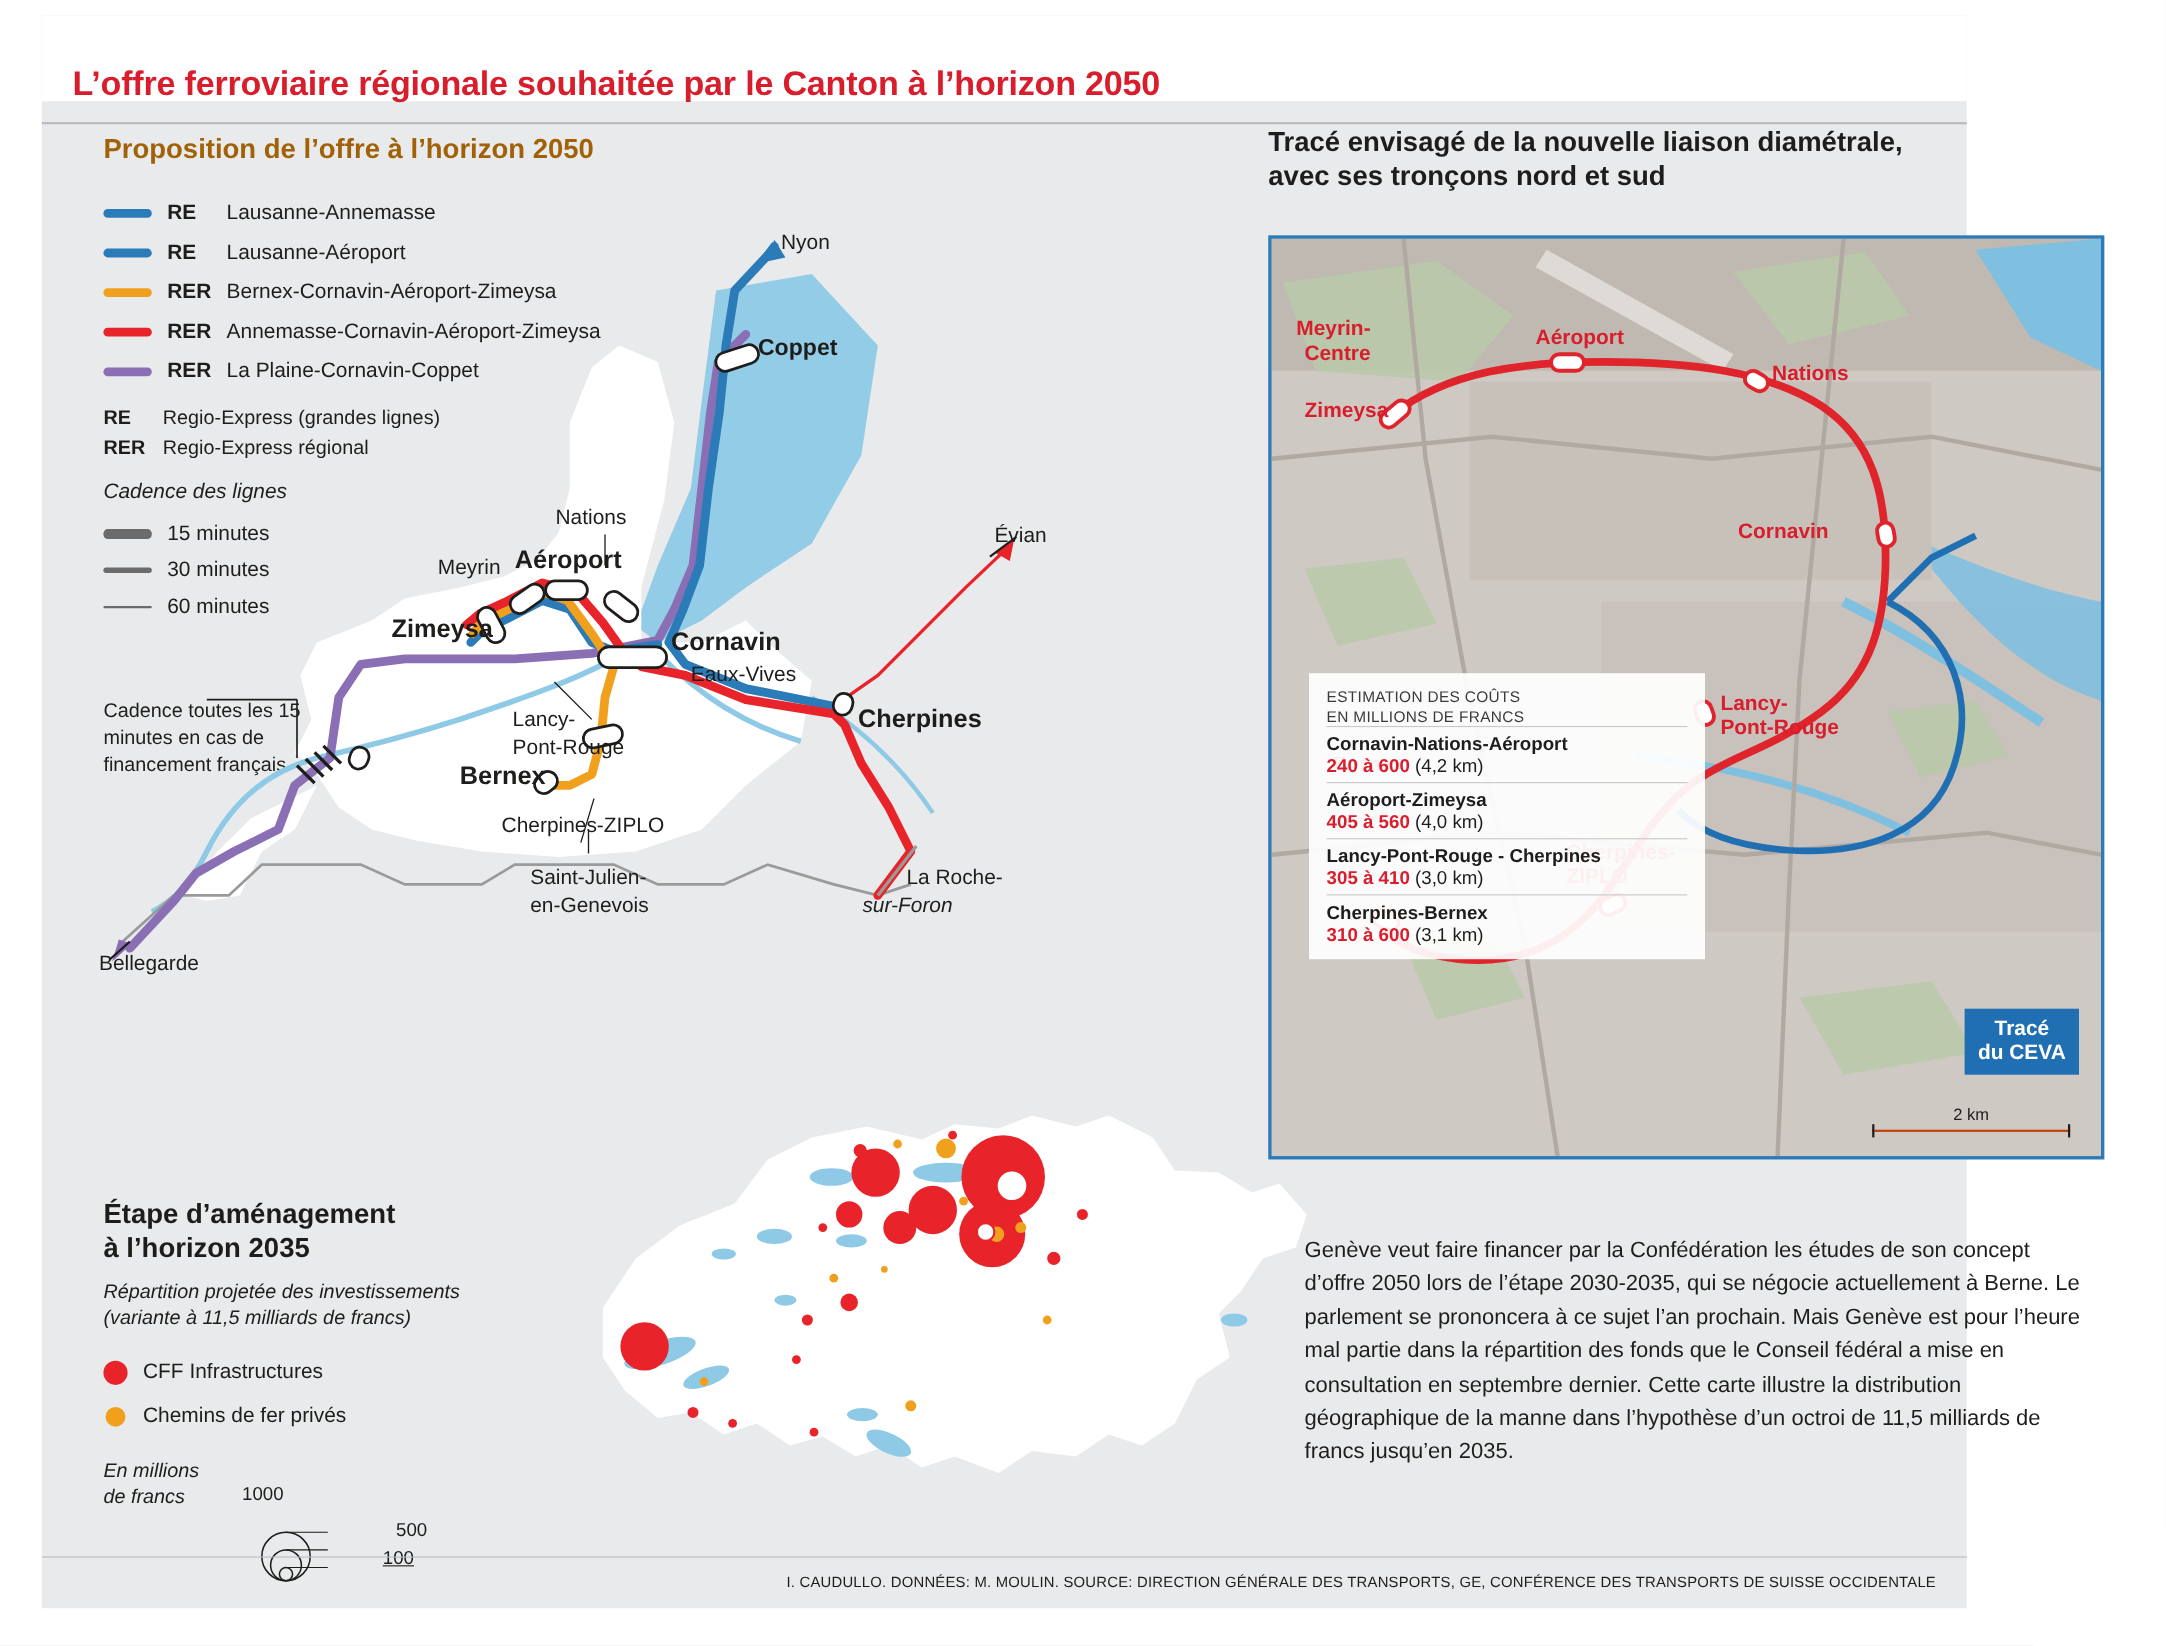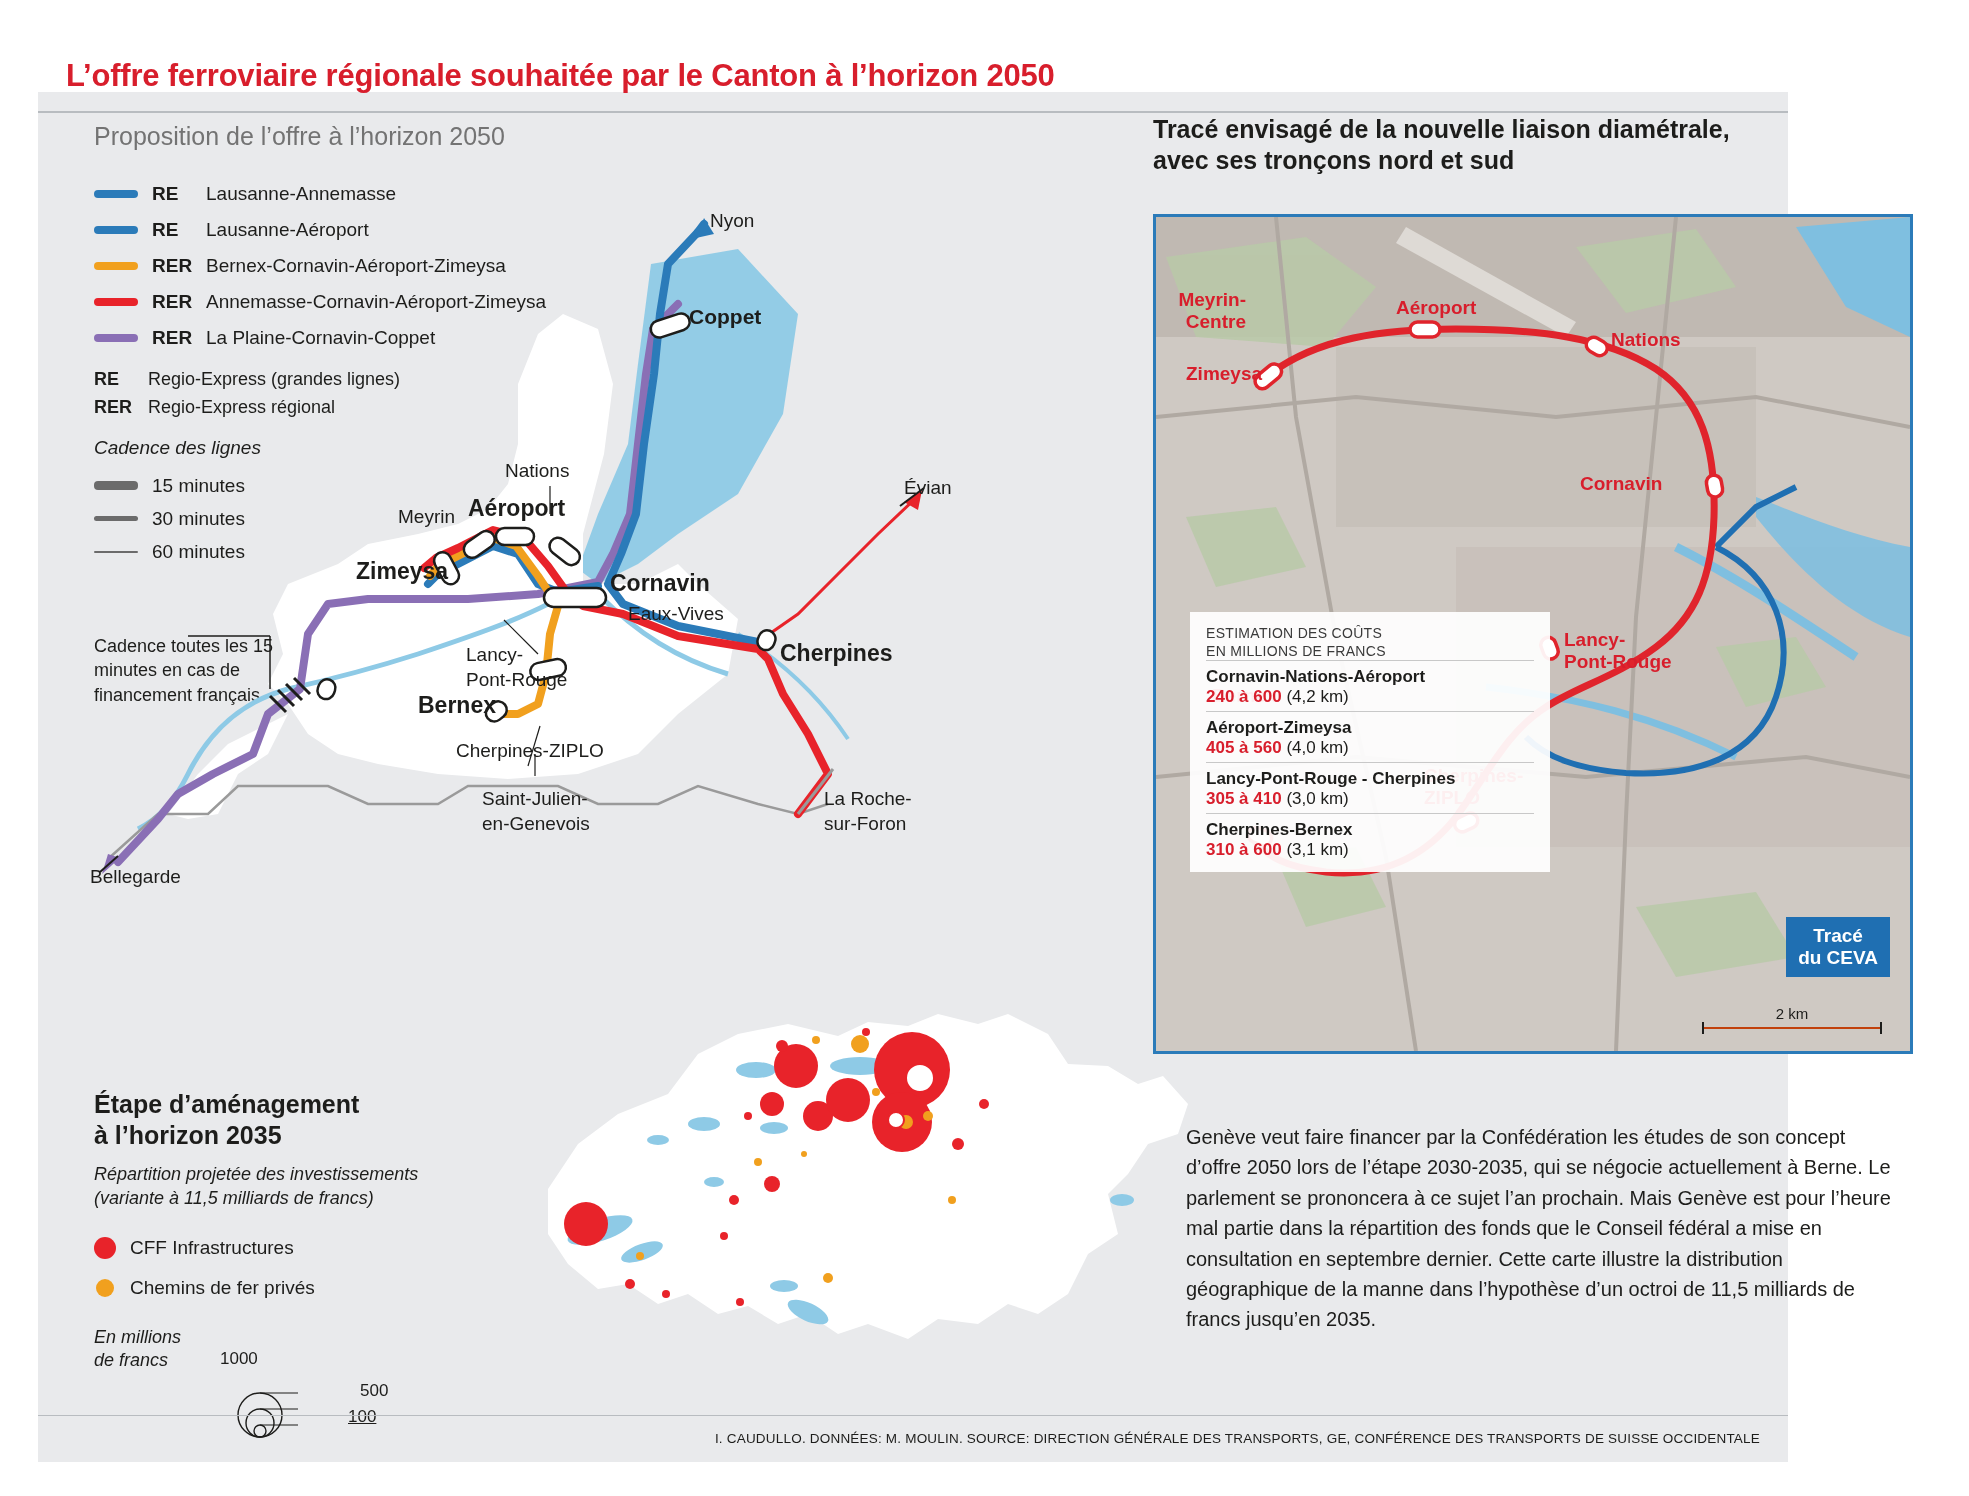--- a/index.html
+++ b/index.html
@@ -25,21 +25,21 @@
     position: absolute; left: 28px; top: 44px;
     font-size: 31px; font-weight: bold; color: #d81e2c;
     letter-spacing: -0.2px;
   }
   .hr-top { position: absolute; left: 0; top: 97px; width: 100%; height: 2px; background: #b8bcc0; }
 
   
   .left-panel { position: absolute; left: 0; top: 100px; width: 1103px; height: 1000px; }
   .panel-heading {
     position: absolute;
-    font-size: 25px; font-weight: normal; color: #737373;
+    font-size: 25px; font-weight: bold; color: #a16207;
   }
   .legend { position: absolute; left: 56px; top: 62px; }
   .leg-row { display: flex; align-items: center; height: 36px; }
   .leg-swatch { width: 44px; height: 8px; border-radius: 4px; margin-right: 14px; }
   .leg-code { width: 54px; font-size: 19px; font-weight: bold; }
   .leg-label { font-size: 19px; }
   .abbr { position: absolute; left: 56px; top: 255px; }
   .abbr-row { display: flex; height: 28px; align-items: baseline; }
   .abbr-code { width: 54px; font-size: 18px; font-weight: bold; }
   .abbr-text { font-size: 18px; }
@@ -271,21 +271,21 @@
     <div class="mlabel" style="left:590px; top:489px;">Eaux-Vives</div>
     <div class="mlabel big" style="left:742px; top:526px;">Cherpines</div>
     <div class="mlabel" style="left:428px; top:530px;">Lancy-</div>
     <div class="mlabel" style="left:428px; top:555px;">Pont-Rouge</div>
     <div class="mlabel big" style="left:380px; top:578px;">Bernex</div>
     <div class="mlabel" style="left:418px; top:626px;">Cherpines-ZIPLO</div>
     <div class="mlabel" style="left:444px; top:674px;">Saint-Julien-</div>
     <div class="mlabel" style="left:444px; top:699px;">en-Genevois</div>
     <div class="mlabel" style="left:866px; top:363px;">Évian</div>
     <div class="mlabel" style="left:786px; top:674px;">La Roche-</div>
-    <div class="mlabel" style="left:786px; top:699px;">sur-Foron</div>
+    <div class="mlabel" style="left:746px; top:699px;font-style:italic;">sur-Foron</div>
     <div class="mlabel" style="left:52px; top:752px;">Bellegarde</div>
   </div>
 
   <div class="right-panel">
     <div class="right-heading">Tracé envisagé de la nouvelle liaison diamétrale,</div>
     <div class="right-heading">avec ses tronçons nord et sud</div>
   </div>
 
   <div class="map-box">
     <svg width="754" height="834" style="position:absolute; left:0; top:0;">

